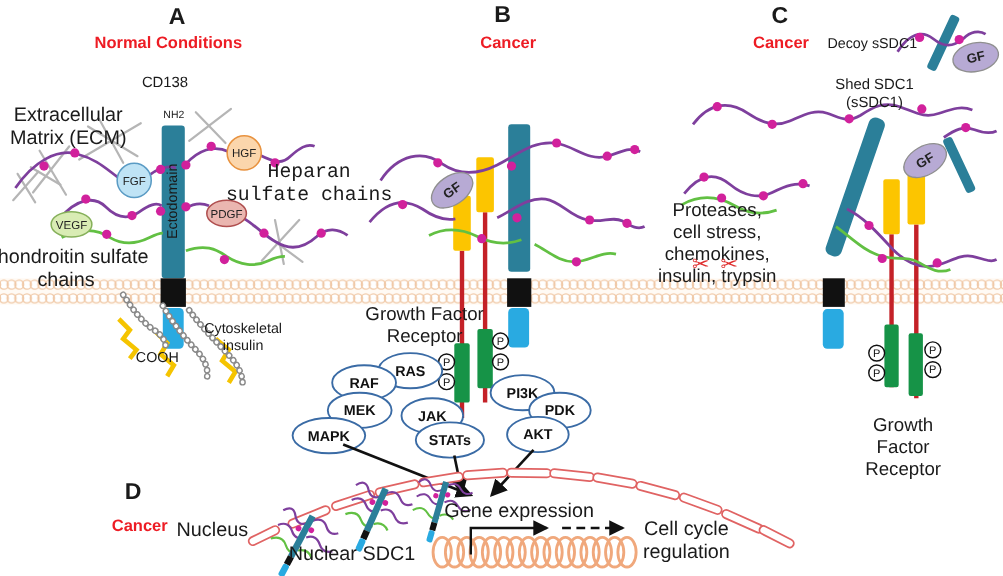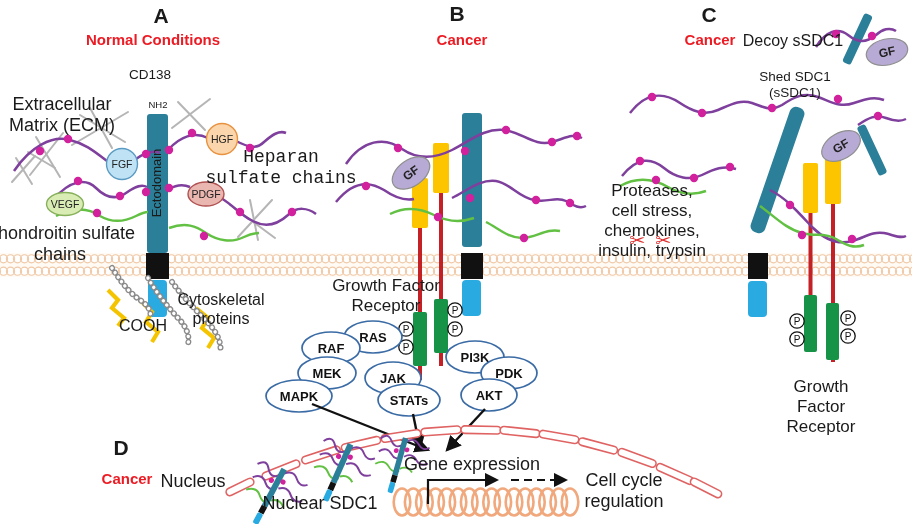--- a/index.html
+++ b/index.html
@@ -6,21 +6,21 @@
   #canvas{position:relative;width:912px;height:524px;background:#ffffff;overflow:hidden;
           font-family:"Liberation Sans",sans-serif;}
   svg{position:absolute;left:0;top:0;}
   .lbl{position:absolute;color:#1a1a1a;white-space:pre-line;text-align:center;
        transform:translate(-50%,0);line-height:1.18;font-family:"Liberation Sans",sans-serif;}
   .panel-letter{font-size:21px;font-weight:700;}
   .cond{font-size:15px;font-weight:700;color:#ed1c24;}
   .t135{font-size:13.5px;}
   .t125{font-size:18px;}
   .t115{font-size:17px;}
-  .t11{font-size:16px;}
+  .t11{font-size:13px;}
   .t95{font-size:9.5px;}
   .vert{transform:translate(-50%,-50%) rotate(-90deg);white-space:nowrap;font-size:13px;}
   .scissors{font-family:"DejaVu Sans",sans-serif;color:#e03030;font-size:19px;letter-spacing:2px;}
   .node-text{font-weight:700;font-size:13px;fill:#111;}
   .p-text{font-size:10px;fill:#111;}
   .gf-text{font-size:12px;font-weight:600;fill:#222;}
 </style>
 </head>
 <body>
 
@@ -369,21 +369,21 @@
 <div class="lbl t125" style="left:62px;top:94px;">Extracellular
 Matrix (ECM)</div>
 <div class="lbl t95" style="left:158px;top:99px;">NH2</div>
 <div class="lbl vert" style="left:157px;top:183px;">Ectodomain</div>
 <div class="lbl t125" style="left:281px;top:147px;font-family:Liberation Mono, monospace;">Heparan
 sulfate chains</div>
 <div class="lbl t125" style="left:60px;top:223px;">Chondroitin sulfate
 chains</div>
 <div class="lbl t11" style="left:143px;top:317px;">COOH</div>
 <div class="lbl t11" style="left:221px;top:291px;">Cytoskeletal
-proteins</div>
+insulin</div>
 
 <div class="lbl panel-letter" style="left:457px;top:2px;">B</div>
 <div class="lbl cond" style="left:462px;top:31px;">Cancer</div>
 <div class="lbl t115" style="left:386px;top:276px;">Growth Factor
 Receptor</div>
 
 <div class="lbl panel-letter" style="left:709px;top:3px;">C</div>
 <div class="lbl cond" style="left:710px;top:31px;">Cancer</div>
 <div class="lbl t11" style="left:793px;top:32px;">Decoy sSDC1</div>
 <div class="lbl t135" style="left:795px;top:69px;">Shed SDC1

